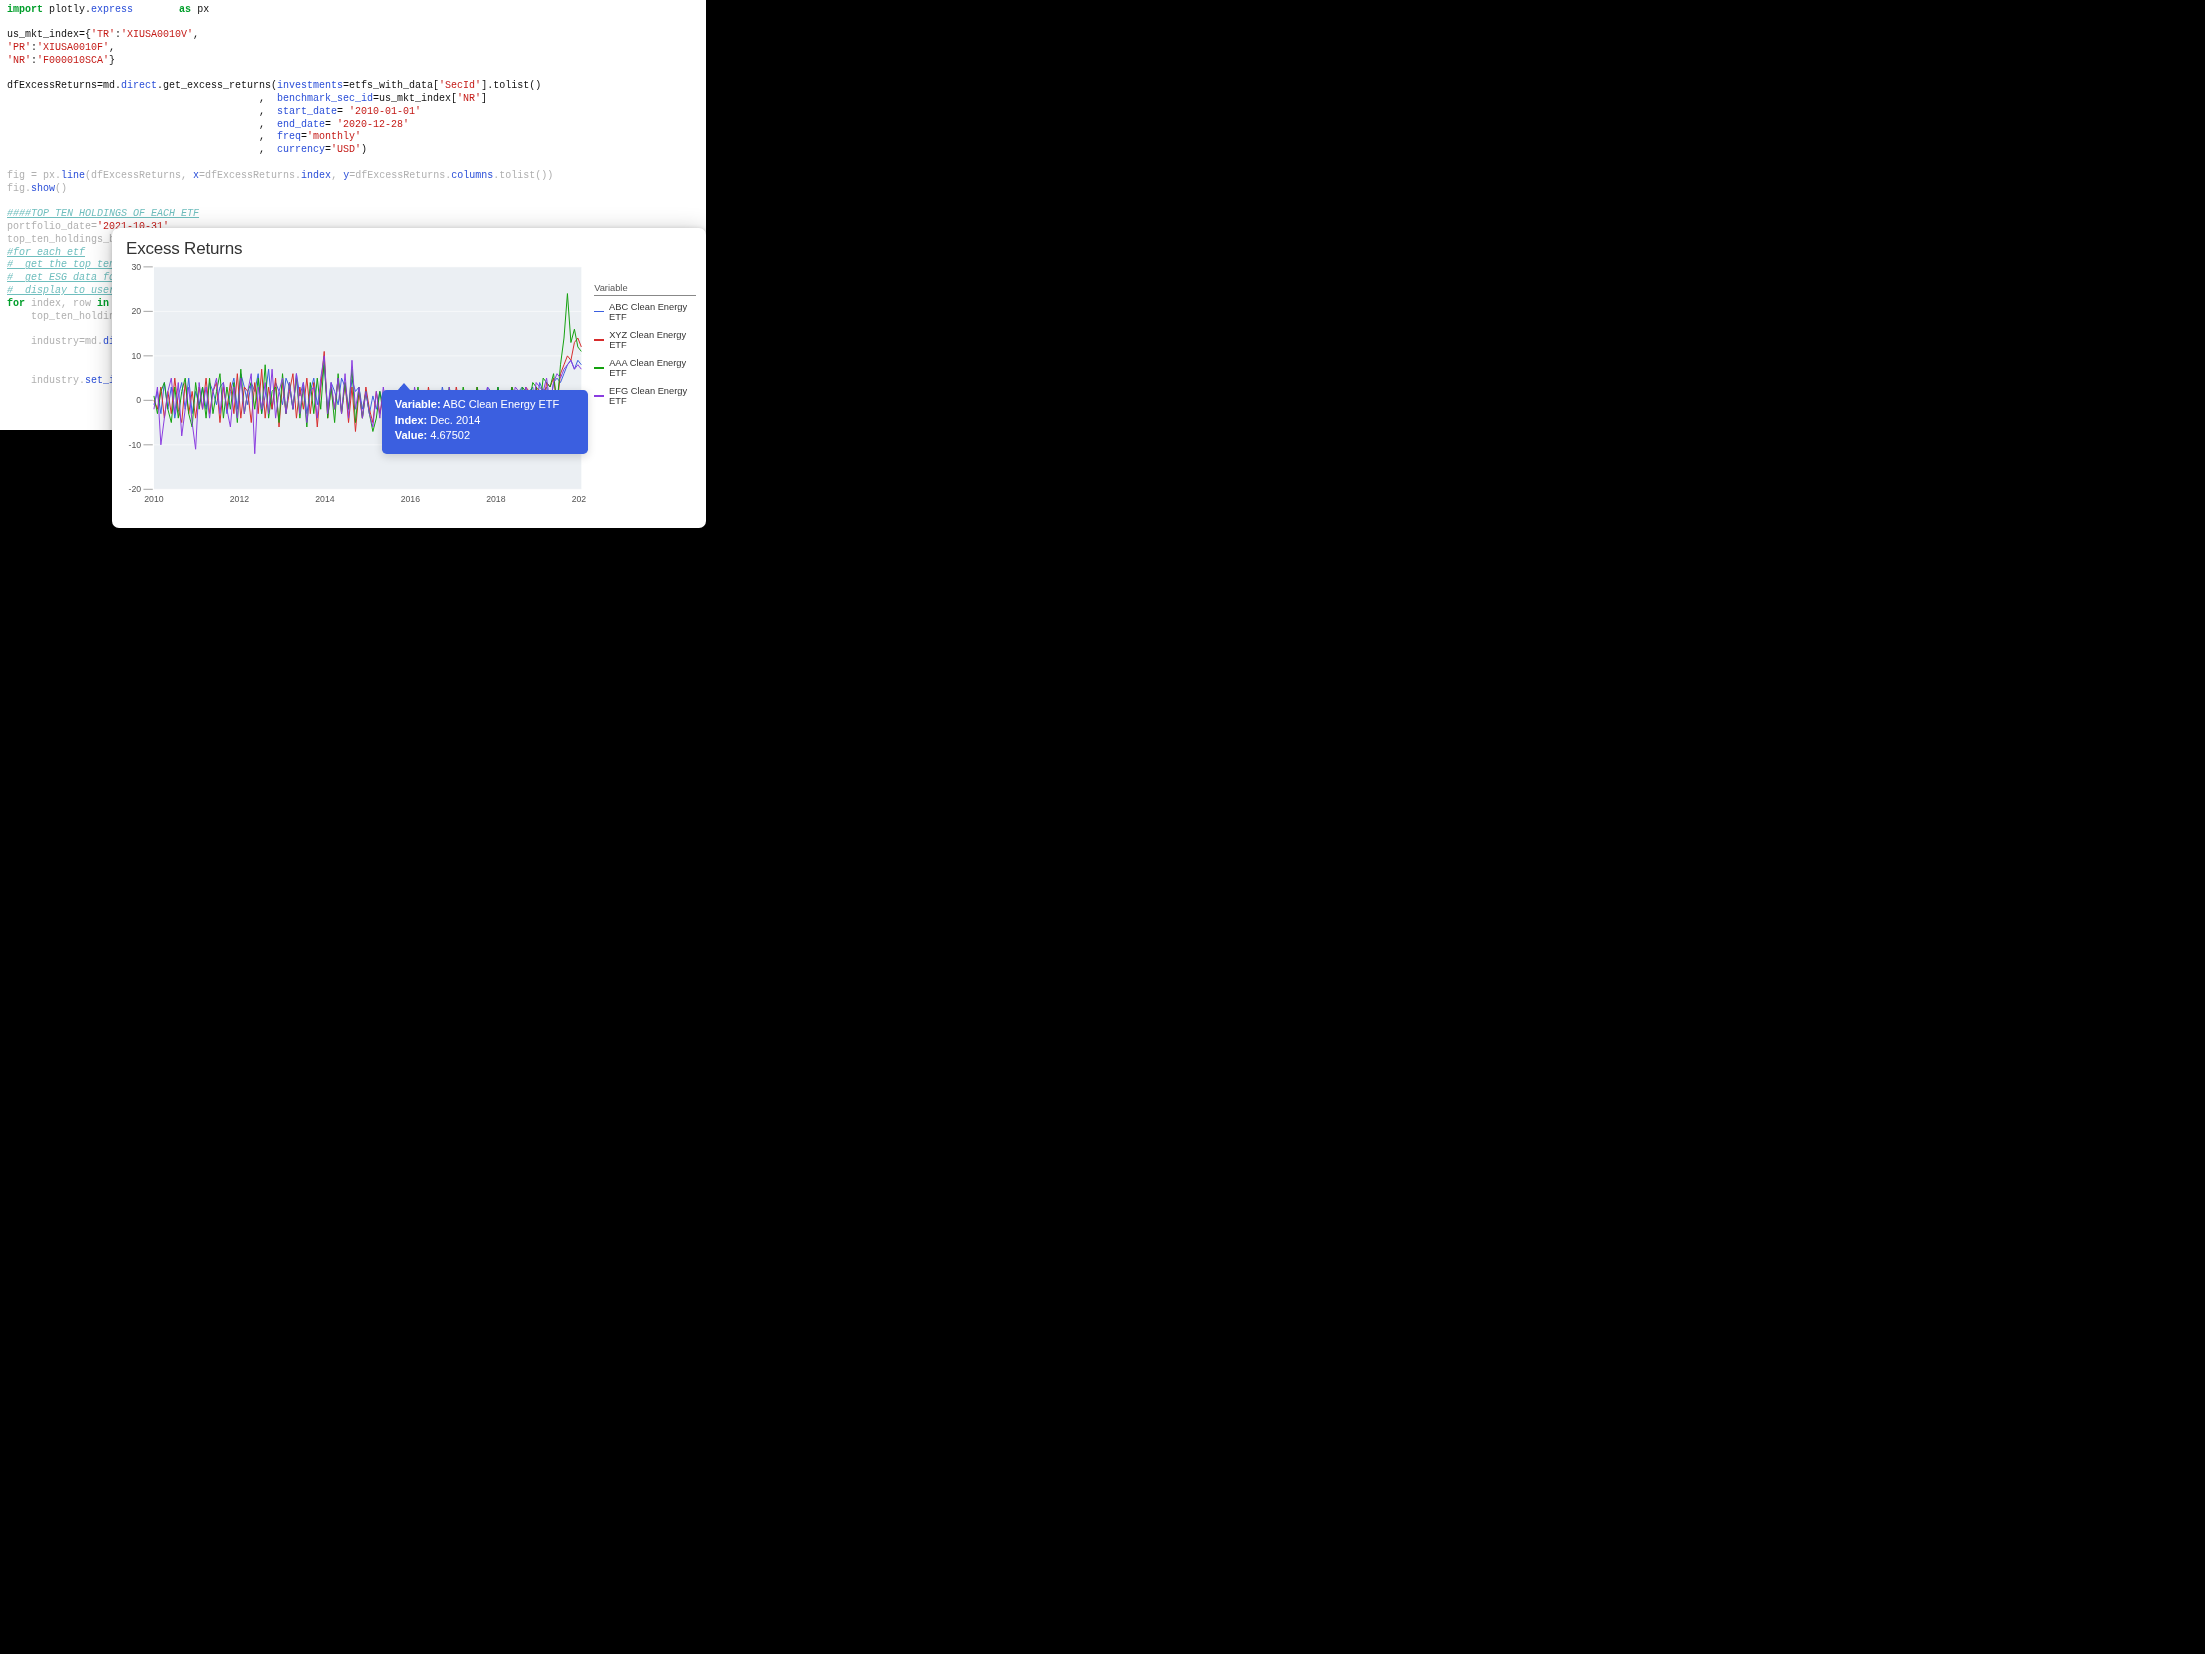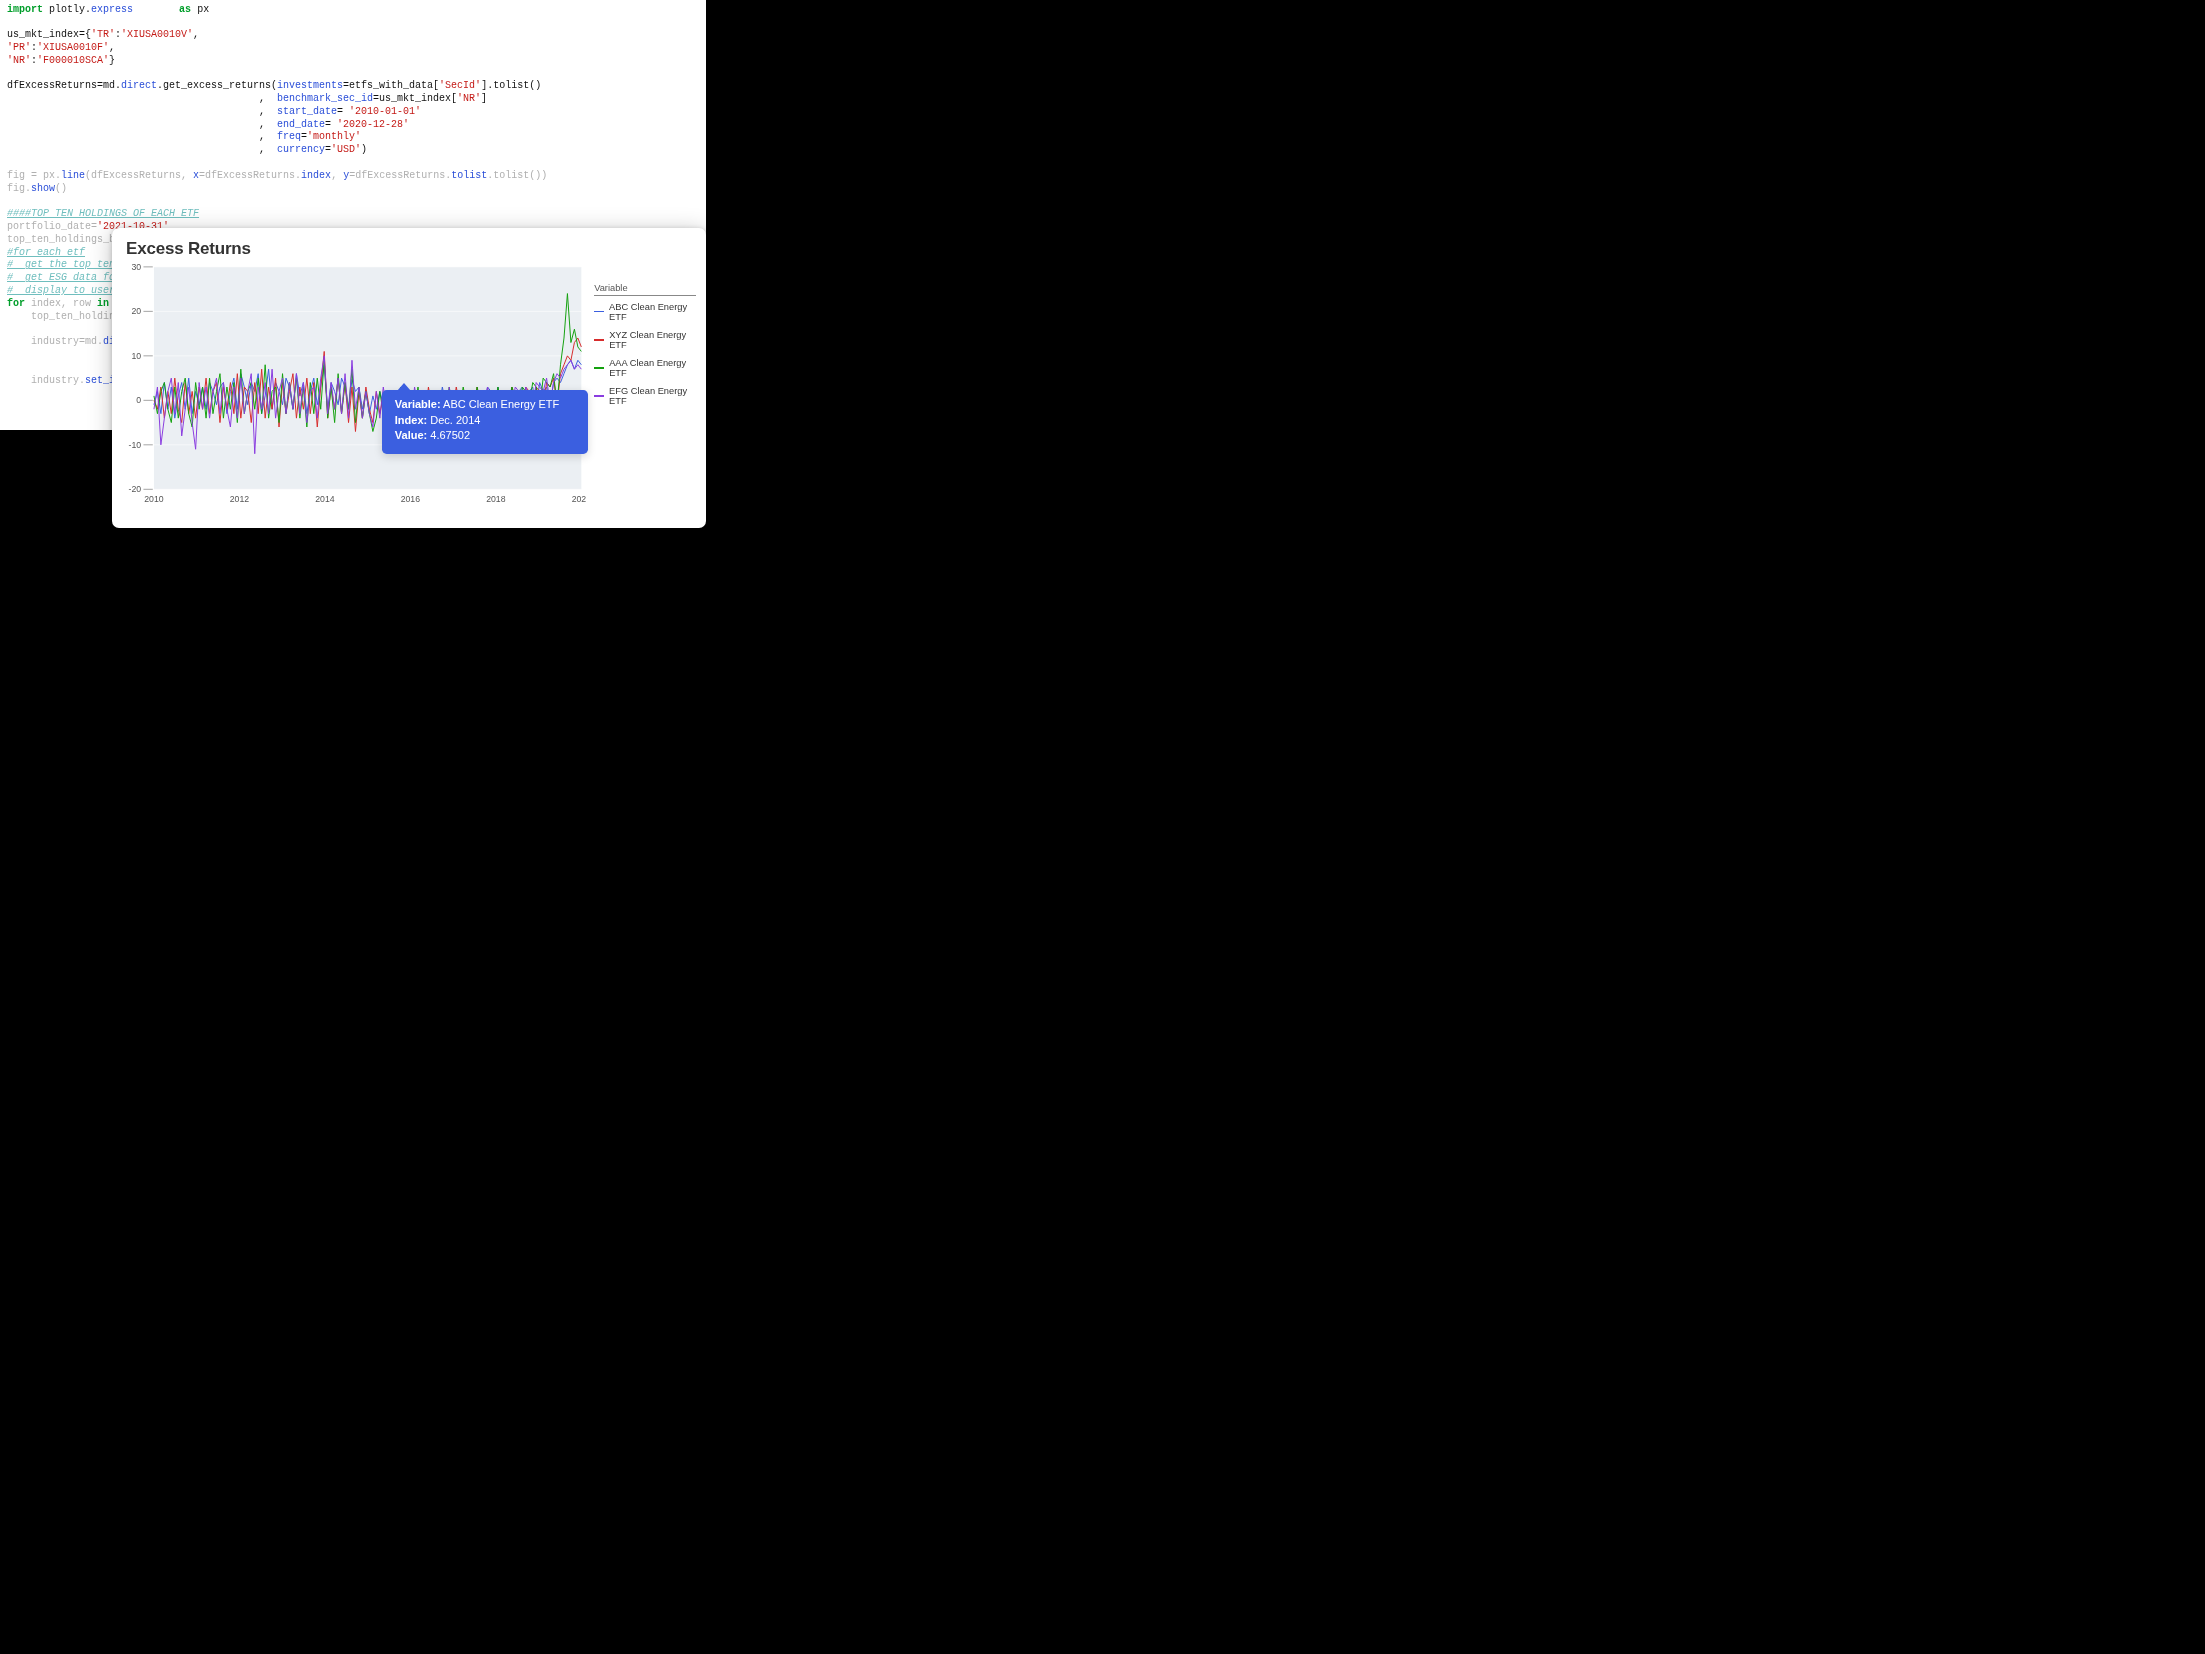--- a/index.html
+++ b/index.html
@@ -42,21 +42,21 @@
     left: 112px;
     width: 594px;
     height: 300px;
     background: #fff;
     border-radius: 7px;
     box-shadow: 0 4.7px 23px rgba(0,0,0,0.25), 0 1.2px 5.8px rgba(0,0,0,0.2);
     padding: 10.5px 10.5px 4.7px 14px;
   }
   .chart-title {
     font-size: 17px;
-    font-weight: 700;
+    font-weight: 400;
     color: #333;
     letter-spacing: -0.2px;
     font-family: "Helvetica Neue", Arial, sans-serif;
     font-stretch: condensed;
     margin-bottom: 3.5px;
   }
   .chart-body {
     display: flex;
     height: 256px;
   }
@@ -137,21 +137,21 @@
 <span class="tk-str">'PR'</span>:<span class="tk-str">'XIUSA0010F'</span>,
 <span class="tk-str">'NR'</span>:<span class="tk-str">'F000010SCA'</span><span>}</span>
 
 <span>dfExcessReturns=md.</span><span class="tk-attr">direct</span><span>.get_excess_returns(</span><span class="tk-attr">investments</span><span>=etfs_with_data[</span><span class="tk-str">'SecId'</span><span>].tolist()</span>
 <span>                                          ,  </span><span class="tk-attr">benchmark_sec_id</span><span>=us_mkt_index[</span><span class="tk-str">'NR'</span><span>]</span>
 <span>                                          ,  </span><span class="tk-attr">start_date</span><span>= </span><span class="tk-str">'2010-01-01'</span>
 <span>                                          ,  </span><span class="tk-attr">end_date</span><span>= </span><span class="tk-str">'2020-12-28'</span>
 <span>                                          ,  </span><span class="tk-attr">freq</span><span>=</span><span class="tk-str">'monthly'</span>
 <span>                                          ,  </span><span class="tk-attr">currency</span><span>=</span><span class="tk-str">'USD'</span><span>)</span>
 
-<span class="tk-dim"><span>fig = px.</span><span class="tk-func">line</span><span>(dfExcessReturns, </span><span class="tk-attr">x</span><span>=dfExcessReturns.</span><span class="tk-attr">index</span><span>, </span><span class="tk-attr">y</span><span>=dfExcessReturns.</span><span class="tk-attr">tolist</span><span>.tolist())</span>
+<span class="tk-dim"><span>fig = px.</span><span class="tk-func">line</span><span>(dfExcessReturns, </span><span class="tk-attr">x</span><span>=dfExcessReturns.</span><span class="tk-attr">index</span><span>, </span><span class="tk-attr">y</span><span>=dfExcessReturns.</span><span class="tk-attr">columns</span><span>.tolist())</span>
 <span>fig.</span><span class="tk-func">show</span><span>()</span>
 
 <span class="tk-com">####TOP TEN HOLDINGS OF EACH ETF</span>
 <span>portfolio_date=</span><span class="tk-str">'2021-10-31'</span>
 <span>top_ten_holdings_by_</span>
 <span class="tk-com">#for each etf</span>
 <span class="tk-com">#  get the top ten </span>
 <span class="tk-com">#  get ESG data for</span>
 <span class="tk-com">#  display to user</span>
 <span class="tk-for">for</span><span> index, row </span><span class="tk-in">in</span><span> et</span>

